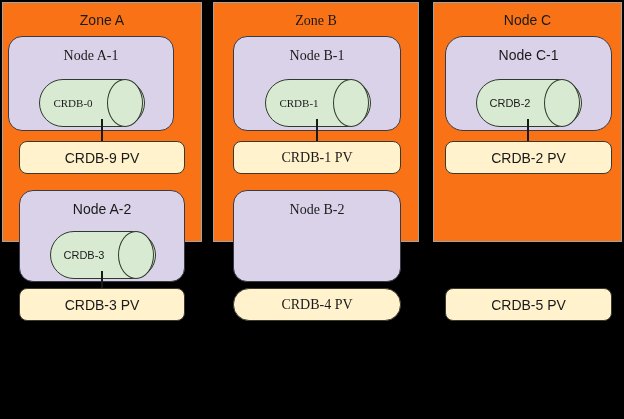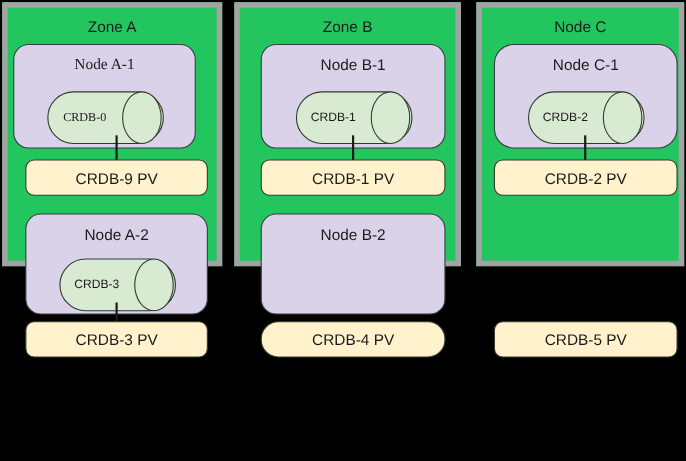--- a/index.html
+++ b/index.html
@@ -18,26 +18,26 @@
     position: relative;
     width: 624px;
     height: 419px;
     background: #000000;
   }
 
   .zone {
     position: absolute;
     top: 2px;
     height: 240px;
-    background: #22c55e;
-    border: 5px solid #a3a3a3;
+    background: #f97316;
+    border: 1px solid #a3a3a3;
     box-sizing: border-box;
   }
   .zone-a { left: 2px;   width: 200px; }
-  .zone-b { left: 213px; width: 206px; }
+  .zone-b { left: 213px; width: 206px; font-family: Liberation Serif, serif; }
   .zone-c { left: 433px; width: 189px; }
 
   .zone-title {
     position: absolute;
     top: 9px;
     left: 0;
     right: 0;
     text-align: center;
     font-size: 14px;
     color: #1a1a1a;

